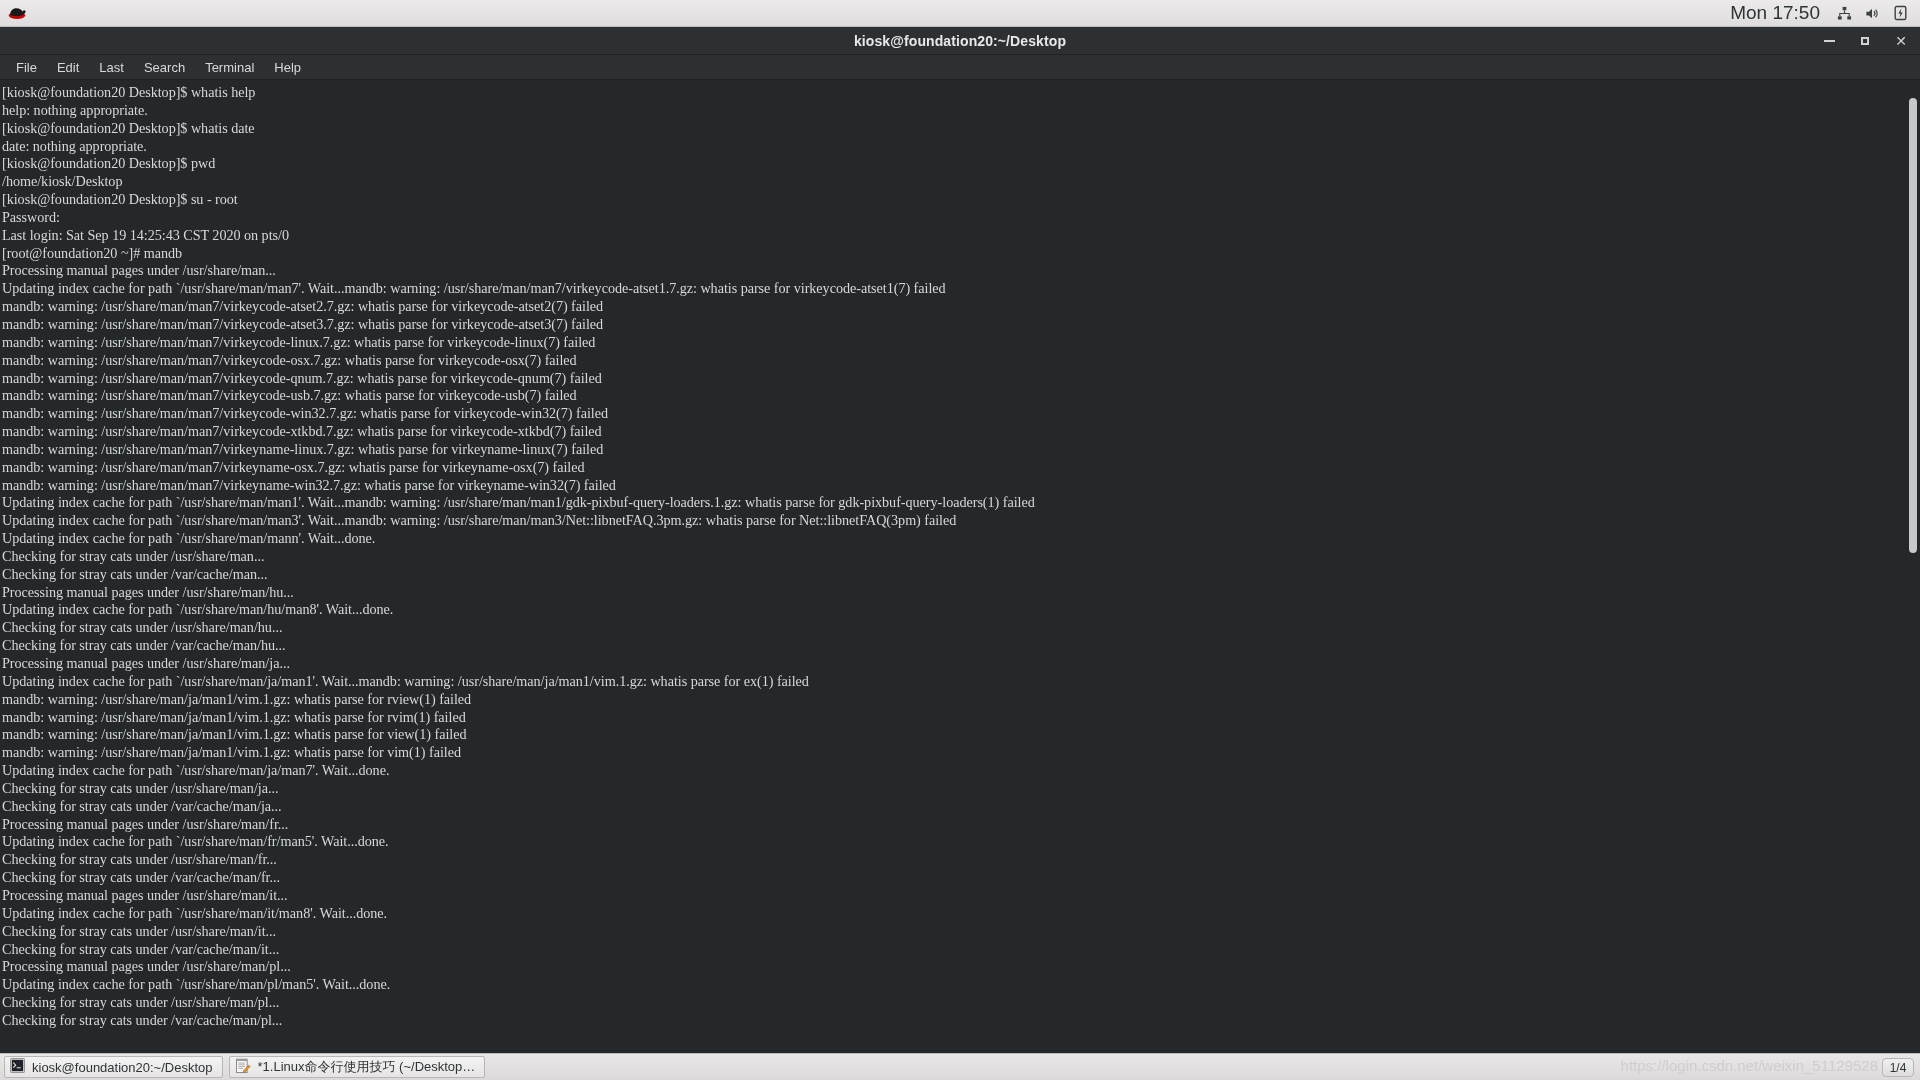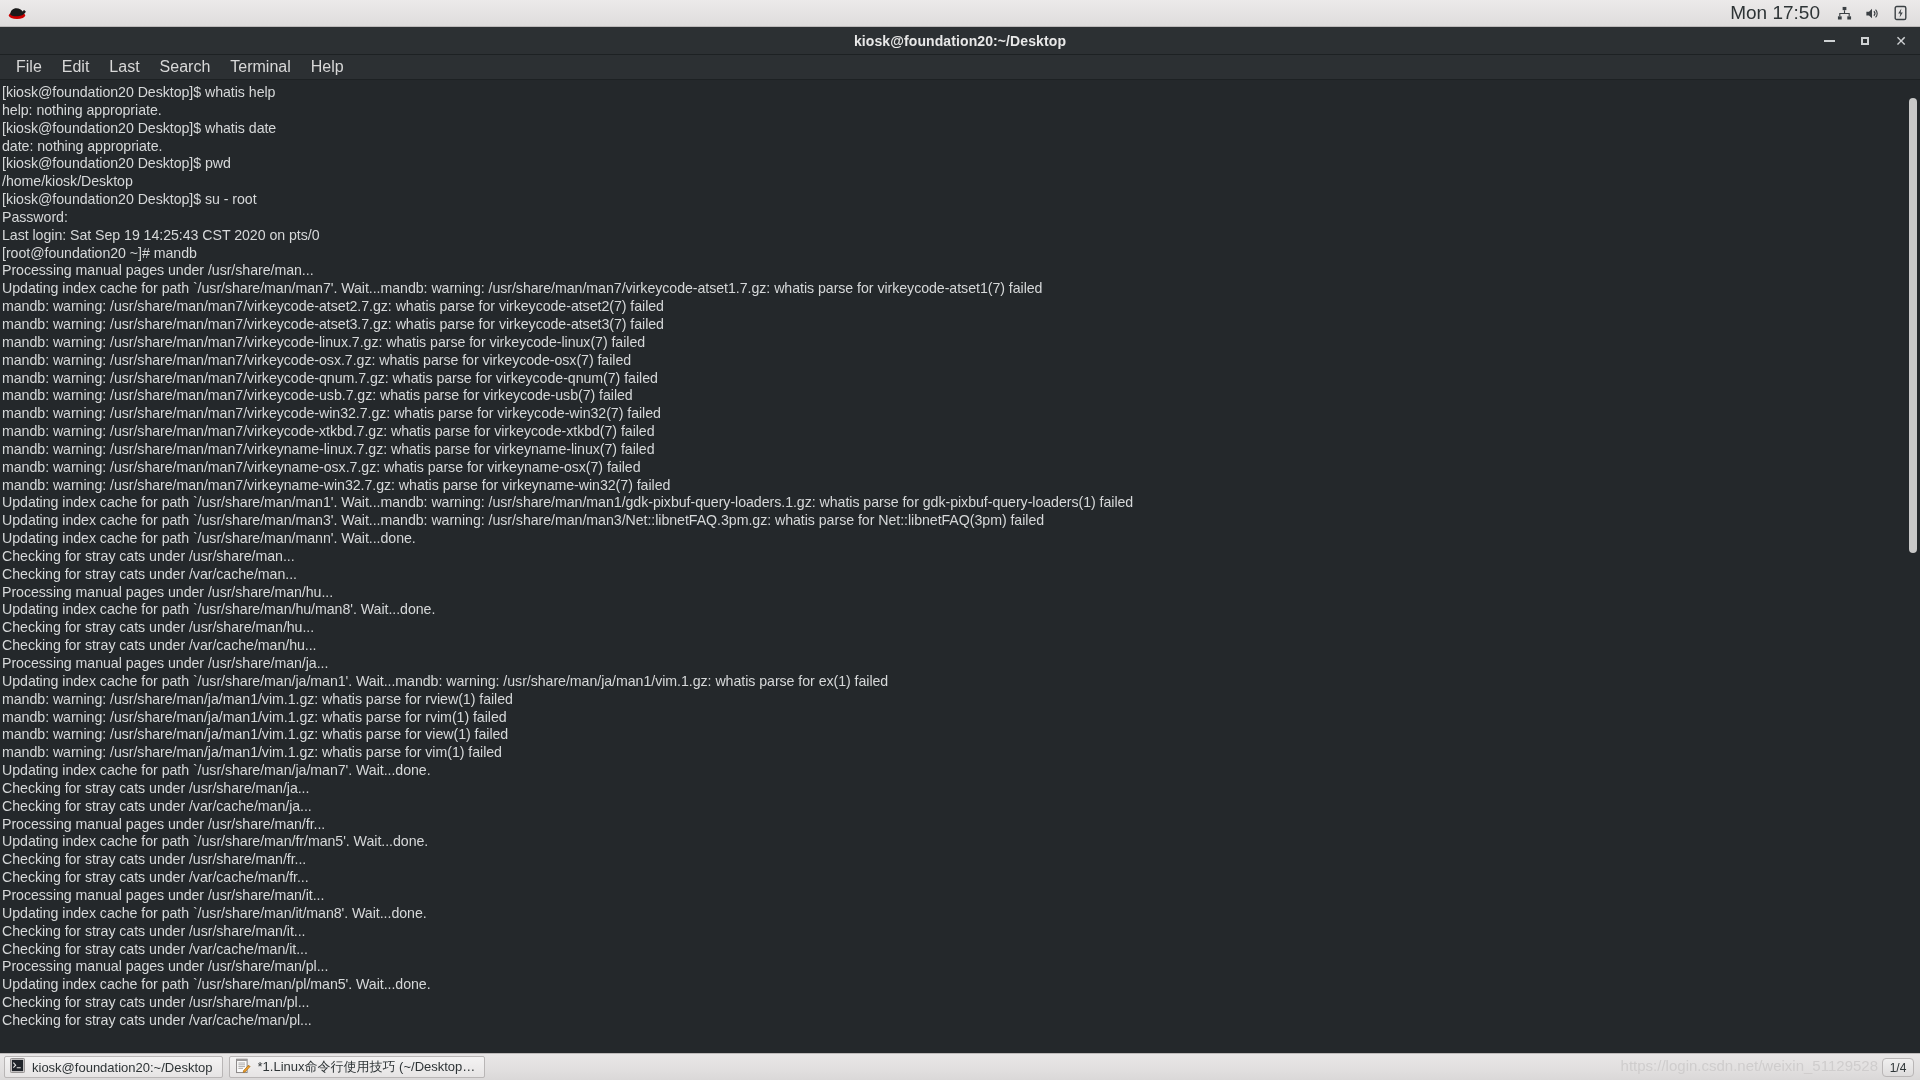--- a/index.html
+++ b/index.html
@@ -77,35 +77,35 @@
   .wctl .sq    { width: 8px;  height: 8px; border: 2px solid #cfd2d4; }
 
   #menubar {
     height: 25px; flex: none;
     background: #2c3033;
     display: flex; align-items: center;
     padding-left: 6px;
     border-bottom: 1px solid #1d2123;
   }
   .menu-item {
-    font-size: 16px; color: #d8d8d8;
+    font-size: 13px; color: #d8d8d8;
     padding: 0 10px; height: 25px;
     display: flex; align-items: center;
     cursor: default; white-space: nowrap;
   }
 
   #terminal-body {
     flex: 1 1 auto; position: relative;
     background: #24282b; overflow: hidden;
     display: flex;
   }
   #terminal-text {
     flex: 1 1 auto;
     padding: 4px 0 0 2px;
-    font-family: Liberation Sans, sans-serif;
+    font-family: Liberation Serif, serif;
     font-size: 14.2px;
     line-height: 17.85px;
     color: #d6d8d9;
     white-space: pre;
     overflow: hidden;
     letter-spacing: -0.05px;
   }
   #terminal-scrollbar {
     flex: none; width: 14px;
     background: #24282b;

